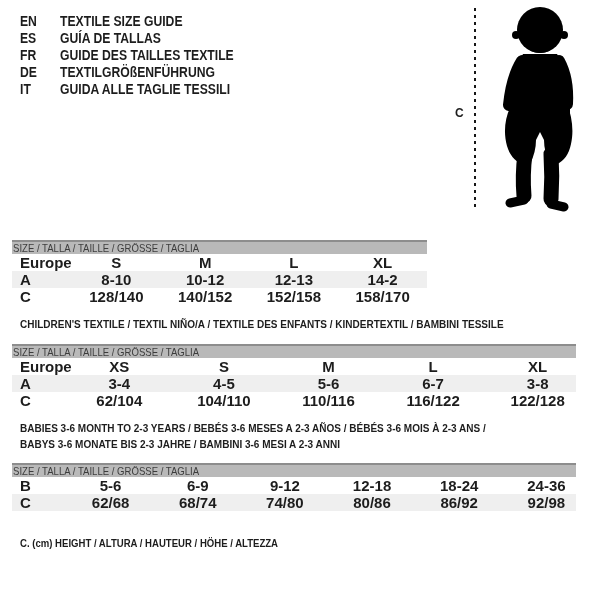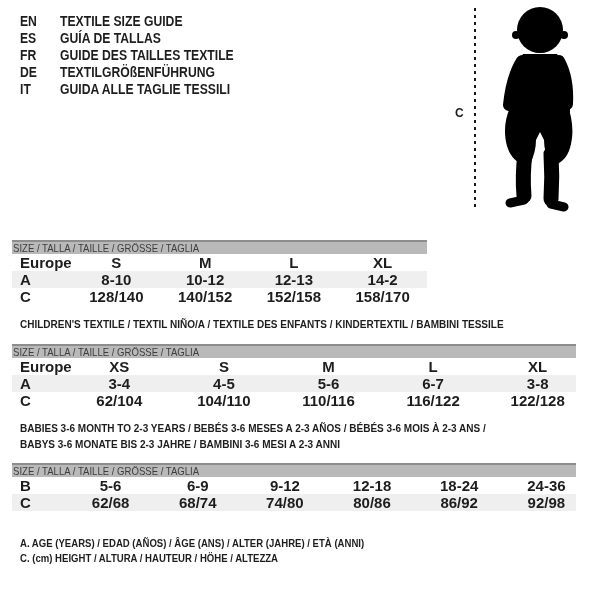--- a/index.html
+++ b/index.html
@@ -169,17 +169,16 @@
             <td class="cell">74/80</td>
             <td class="cell">80/86</td>
             <td class="cell">86/92</td>
             <td class="cell">92/98</td>
           </tr>
         </tbody>
     </table>
   </div>
 
   <div class="footnotes">
-    <div class="footnote"><span class="cond">A. AGE (YEARS) / EDAD (AÑOS) / ÂGE (ANS) / ALTER (JAHRE) / ETÀ (ANNI)</span></div>
     <div class="footnote"><span class="cond">C. (cm) HEIGHT / ALTURA / HAUTEUR / HÖHE / ALTEZZA</span></div>
   </div>
 
 </div>
 
 </body></html>

